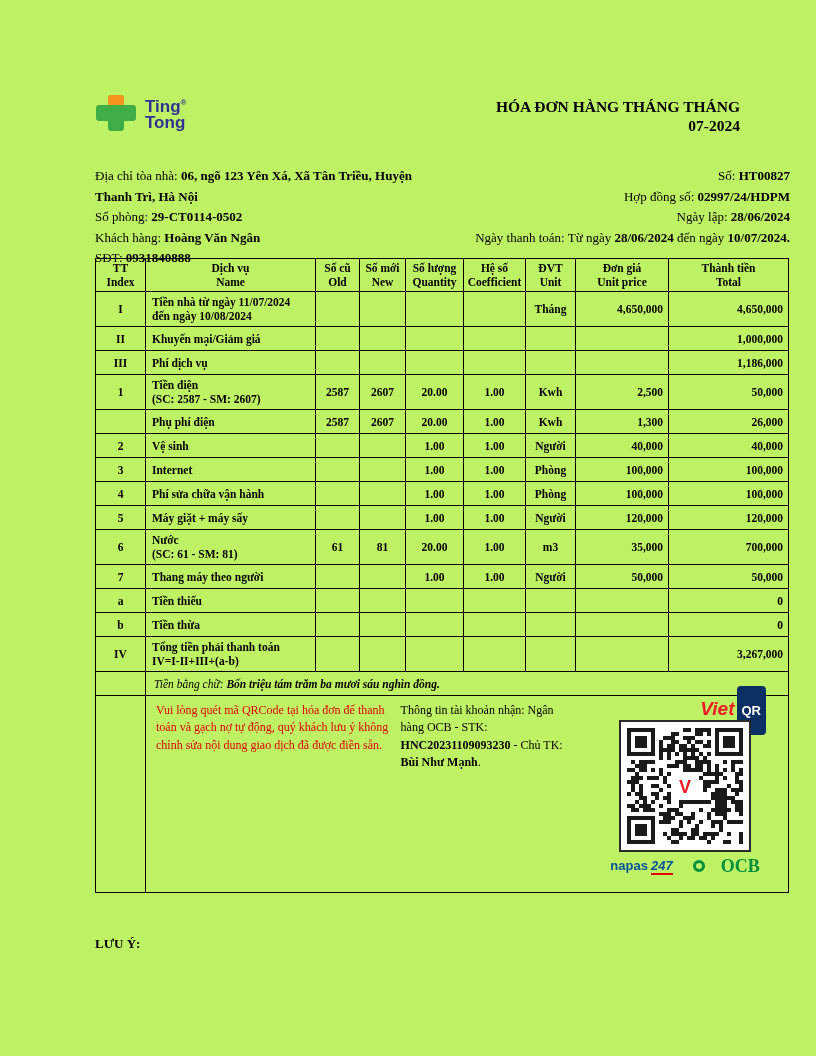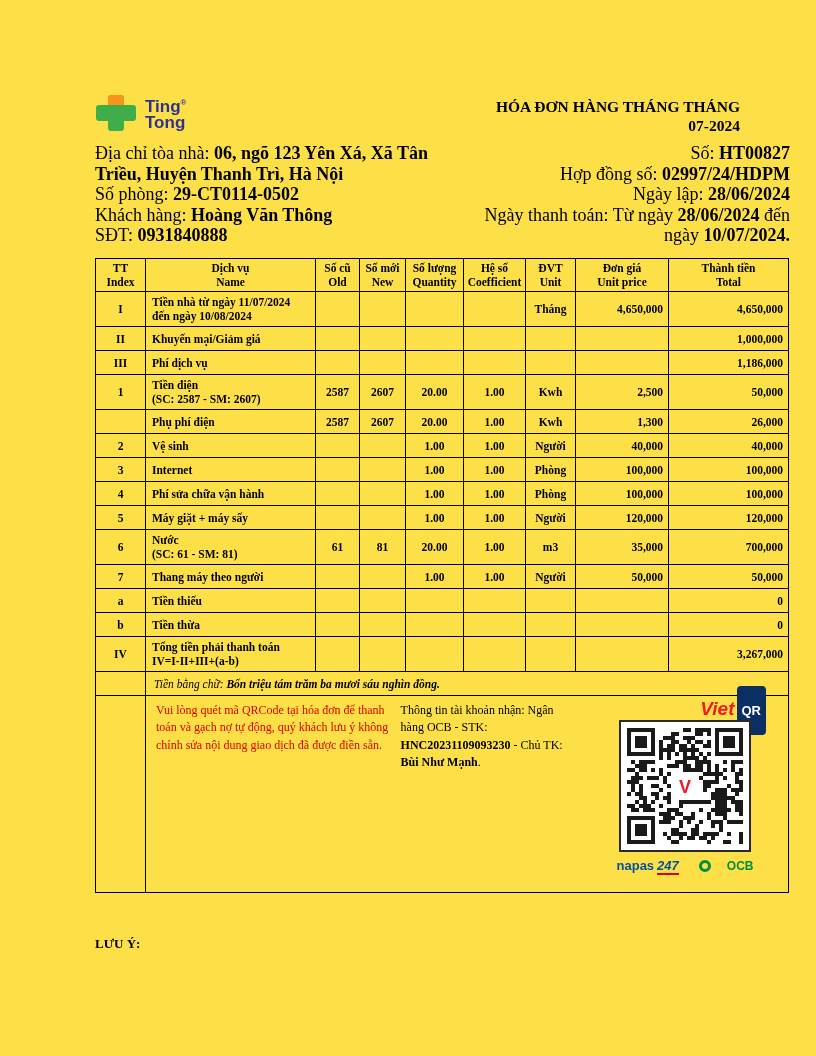--- a/index.html
+++ b/index.html
@@ -1,34 +1,34 @@
 <!DOCTYPE html>
 <html><head>
 <meta charset="utf-8">
 <style>
   * { margin:0; padding:0; box-sizing:border-box; }
   html,body { background:#ffffff; }
   body { width:816px; height:1056px; font-family:"Liberation Serif", serif; color:#000; }
-  .page { position:relative; width:816px; height:1056px; background:#fde047; overflow:hidden; }
+  .page { position:relative; width:816px; height:1056px; background:#bef264; overflow:hidden; }
 
   
   .logo { position:absolute; left:95px; top:92px; display:flex; align-items:center; }
   .logo-icon { position:relative; width:42px; height:42px; margin-right:8px; }
   .plus-v { position:absolute; left:13px; top:3px;  width:16px; height:36px; background:#3fae49; border-radius:3px; }
   .plus-h { position:absolute; left:1px;  top:13px; width:40px; height:16px; background:#3fae49; border-radius:3px; }
   .plus-o { position:absolute; left:13px; top:3px;  width:16px; height:10px; background:#f7941d; border-radius:3px 3px 0 0; }
   .logo-text { font-family:"Liberation Sans", sans-serif; font-weight:bold; color:#2e3192; font-size:17px; line-height:16px; }
   .logo-text .reg { font-size:8px; vertical-align:super; }
 
   
   .title { position:absolute; top:97px; right:76px; width:256px; text-align:right;
            font-size:15.5px; font-weight:bold; line-height:19px; }
 
   
-  .info { position:absolute; left:95px; top:143px; width:695px; display:flex; font-size:18px; line-height:20.5px; }
+  .info { position:absolute; left:95px; top:166px; width:695px; display:flex; font-size:13px; line-height:20.5px; }
   .info p { margin:0; }
   .info b { font-weight:bold; }
   .info-left { width:356px; }
   .info-right { flex:1; text-align:right; }
 
   
   .invoice-table { position:absolute; left:95px; top:258px; width:693px; border-collapse:collapse;
                    table-layout:fixed; font-size:11.5px; font-weight:bold; }
   .invoice-table th, .invoice-table td { border:1px solid #000; padding:3px 3px; vertical-align:middle; }
   .invoice-table th { text-align:center; line-height:14px; padding:2px 1px; }
@@ -51,21 +51,21 @@
   .pay-qr { width:190px; display:flex; flex-direction:column; align-items:center; }
   .vietqr { font-family:"Liberation Sans", sans-serif; margin-bottom:2px; align-self:flex-end; padding-right:14px; }
   .vq-viet { color:#ed1c24; font-weight:bold; font-style:italic; font-size:19px; }
   .vq-qr { background:#0b2e63; color:#fff; font-weight:bold; font-size:13px; padding:17px 5px;
            border-radius:4px; margin-left:2px; font-style:normal; font-family:"Liberation Sans", sans-serif; }
   .qr-box { border:2px solid #2a2a2a; background:#fff; line-height:0; }
   .bank-logos { display:flex; gap:20px; align-items:center; margin-top:7px;
                 font-family:"Liberation Sans", sans-serif; }
   .napas { color:#00529c; font-weight:bold; font-size:13px; }
   .napas-247 { font-style:italic; margin-left:3px; border-bottom:2px solid #e00000; }
-  .ocb { color:#008f3c; font-weight:bold; font-size:12px; display:inline-flex; align-items:center; gap:16px; }
+  .ocb { color:#008f3c; font-weight:bold; font-size:18px; display:inline-flex; align-items:center; gap:16px;font-family:Liberation Serif, serif; }
   .ocb-icon { display:inline-block; width:12px; height:12px; border:3px solid #008f3c; border-radius:50%; }
 
   
   .footer-note { position:absolute; left:95px; top:936px; font-size:13px; font-weight:bold; }
 </style>
 </head>
 <body>
 
 <div class="page">
 
@@ -80,21 +80,21 @@
       <div><span>Tong</span></div>
     </div>
   </div>
 
   <h1 class="title">HÓA ĐƠN HÀNG THÁNG THÁNG 07-2024</h1>
 
   <div class="info">
     <div class="info-left">
       <p><span>Địa chỉ tòa nhà: </span><b>06, ngõ 123 Yên Xá, Xã Tân Triều, Huyện Thanh Trì, Hà Nội</b></p>
       <p><span>Số phòng: </span><b>29-CT0114-0502</b></p>
-      <p><span>Khách hàng: </span><b>Hoàng Văn Thông</b></p>
+      <p><span>Khách hàng: </span><b>Hoàng Văn Ngân</b></p>
       <p><span>SĐT: </span><b>0931840888</b></p>
     </div>
     <div class="info-right">
       <p><span>Số: </span><b>HT00827</b></p>
       <p><span>Hợp đồng số: </span><b>02997/24/HDPM</b></p>
       <p><span>Ngày lập: </span><b>28/06/2024</b></p>
       <p><span>Ngày thanh toán: Từ ngày </span><b>28/06/2024</b><span> đến ngày </span><b>10/07/2024.</b></p>
     </div>
   </div>
 

